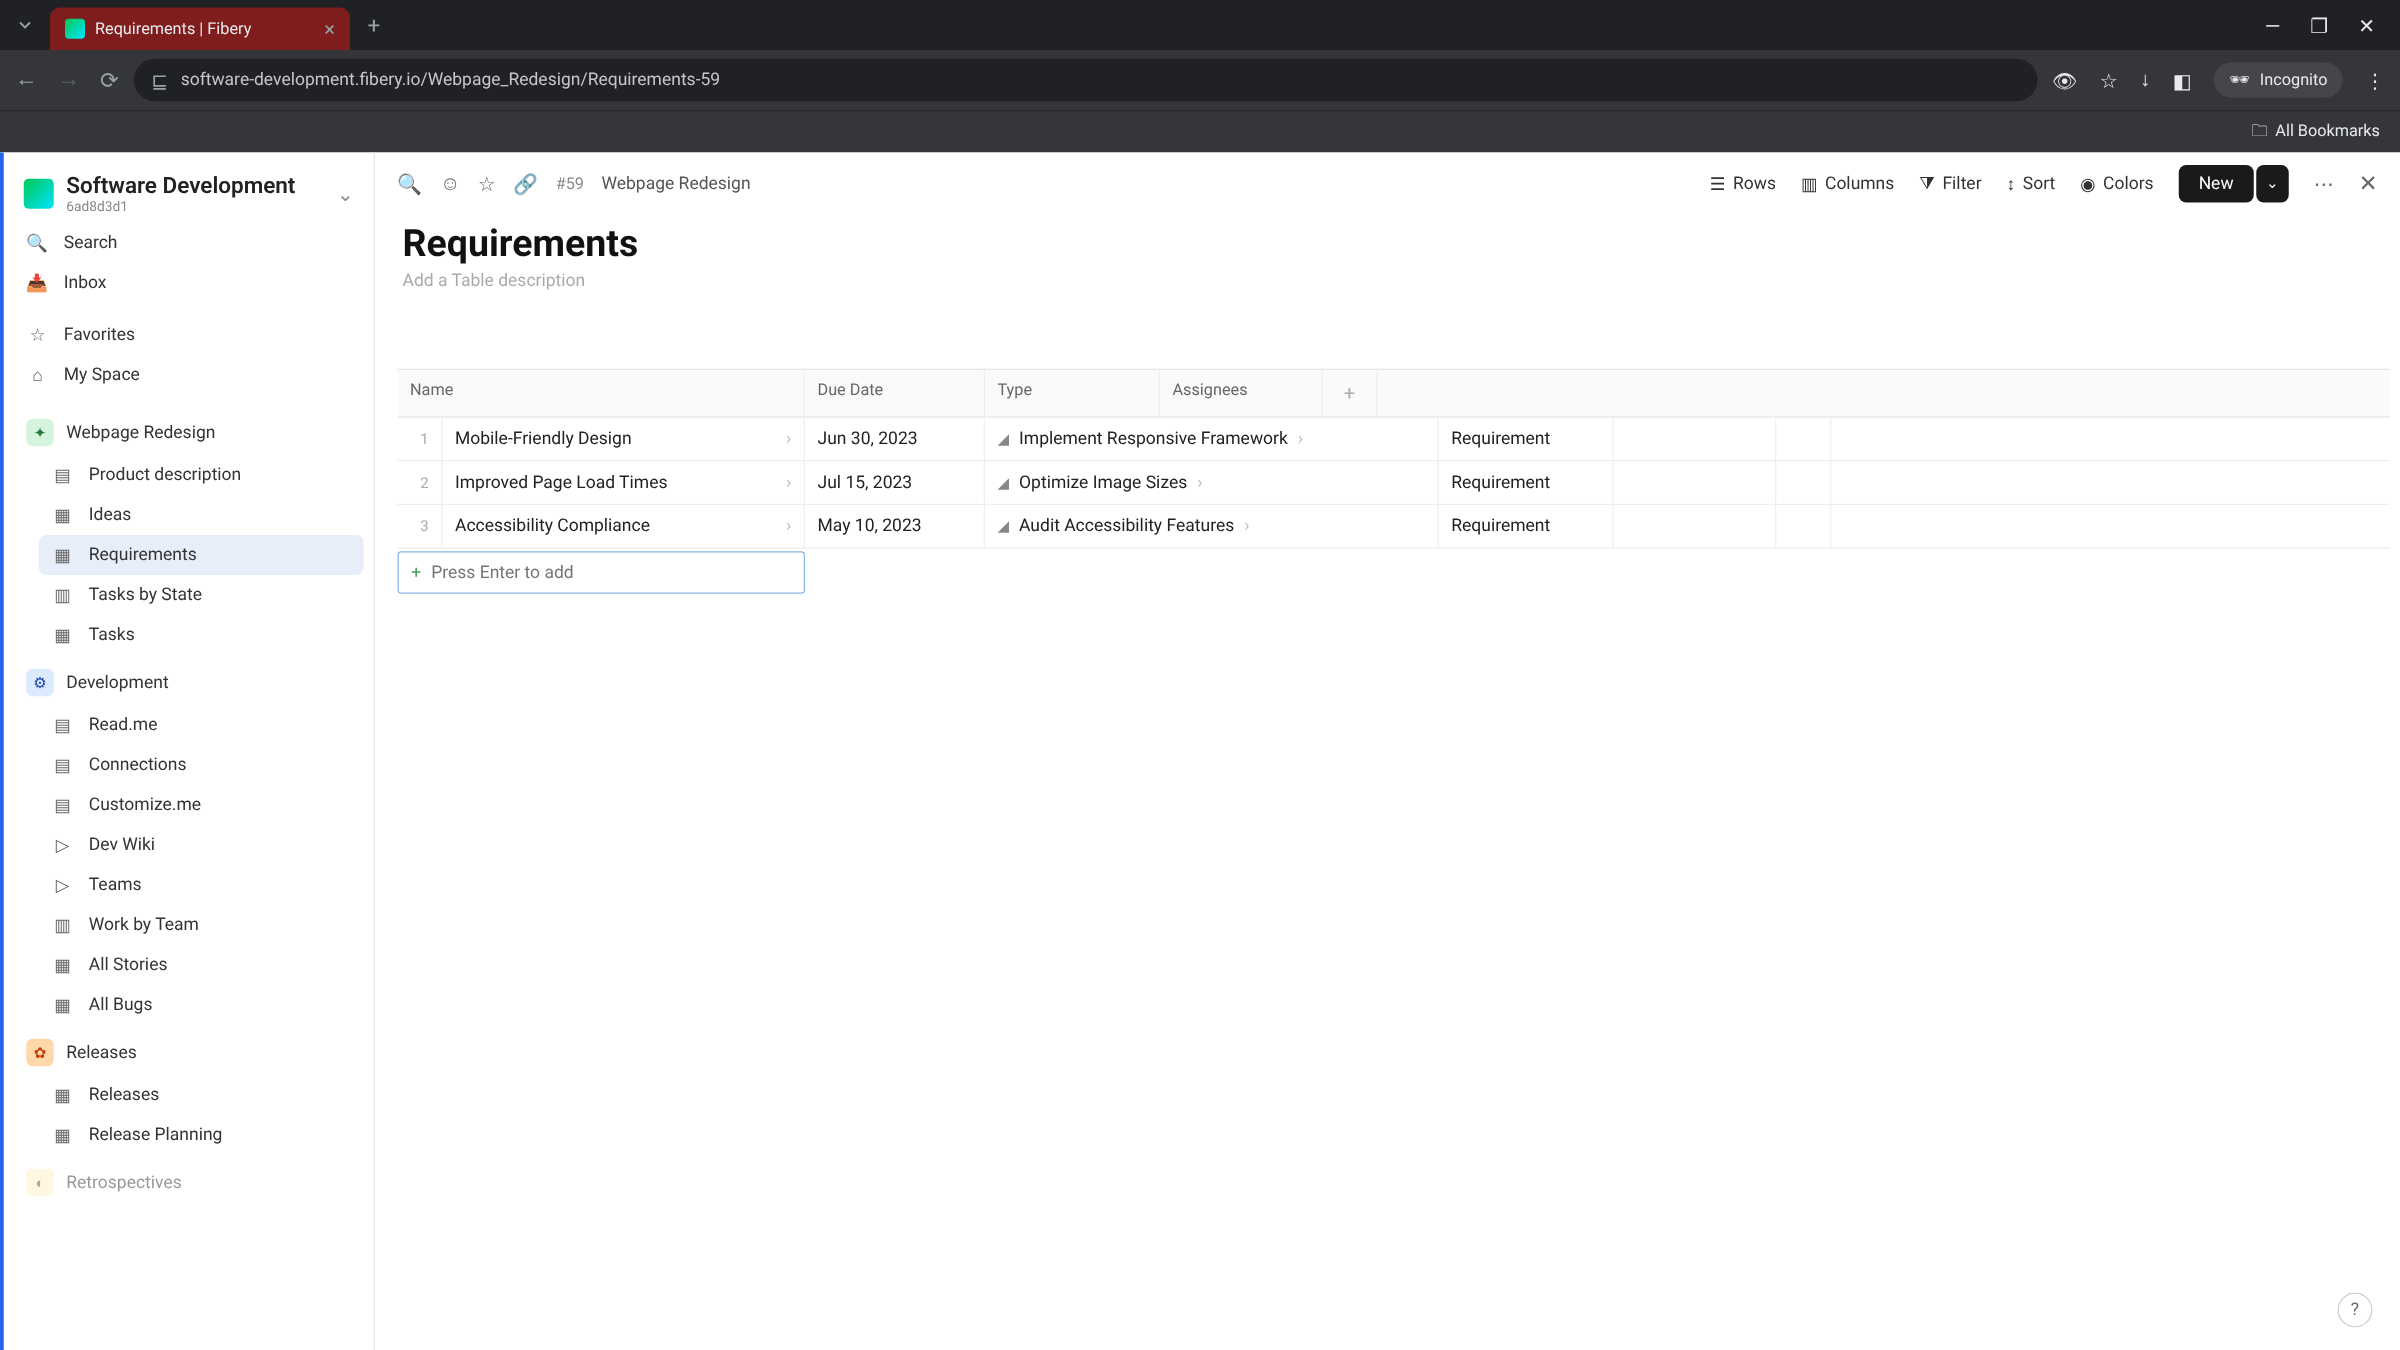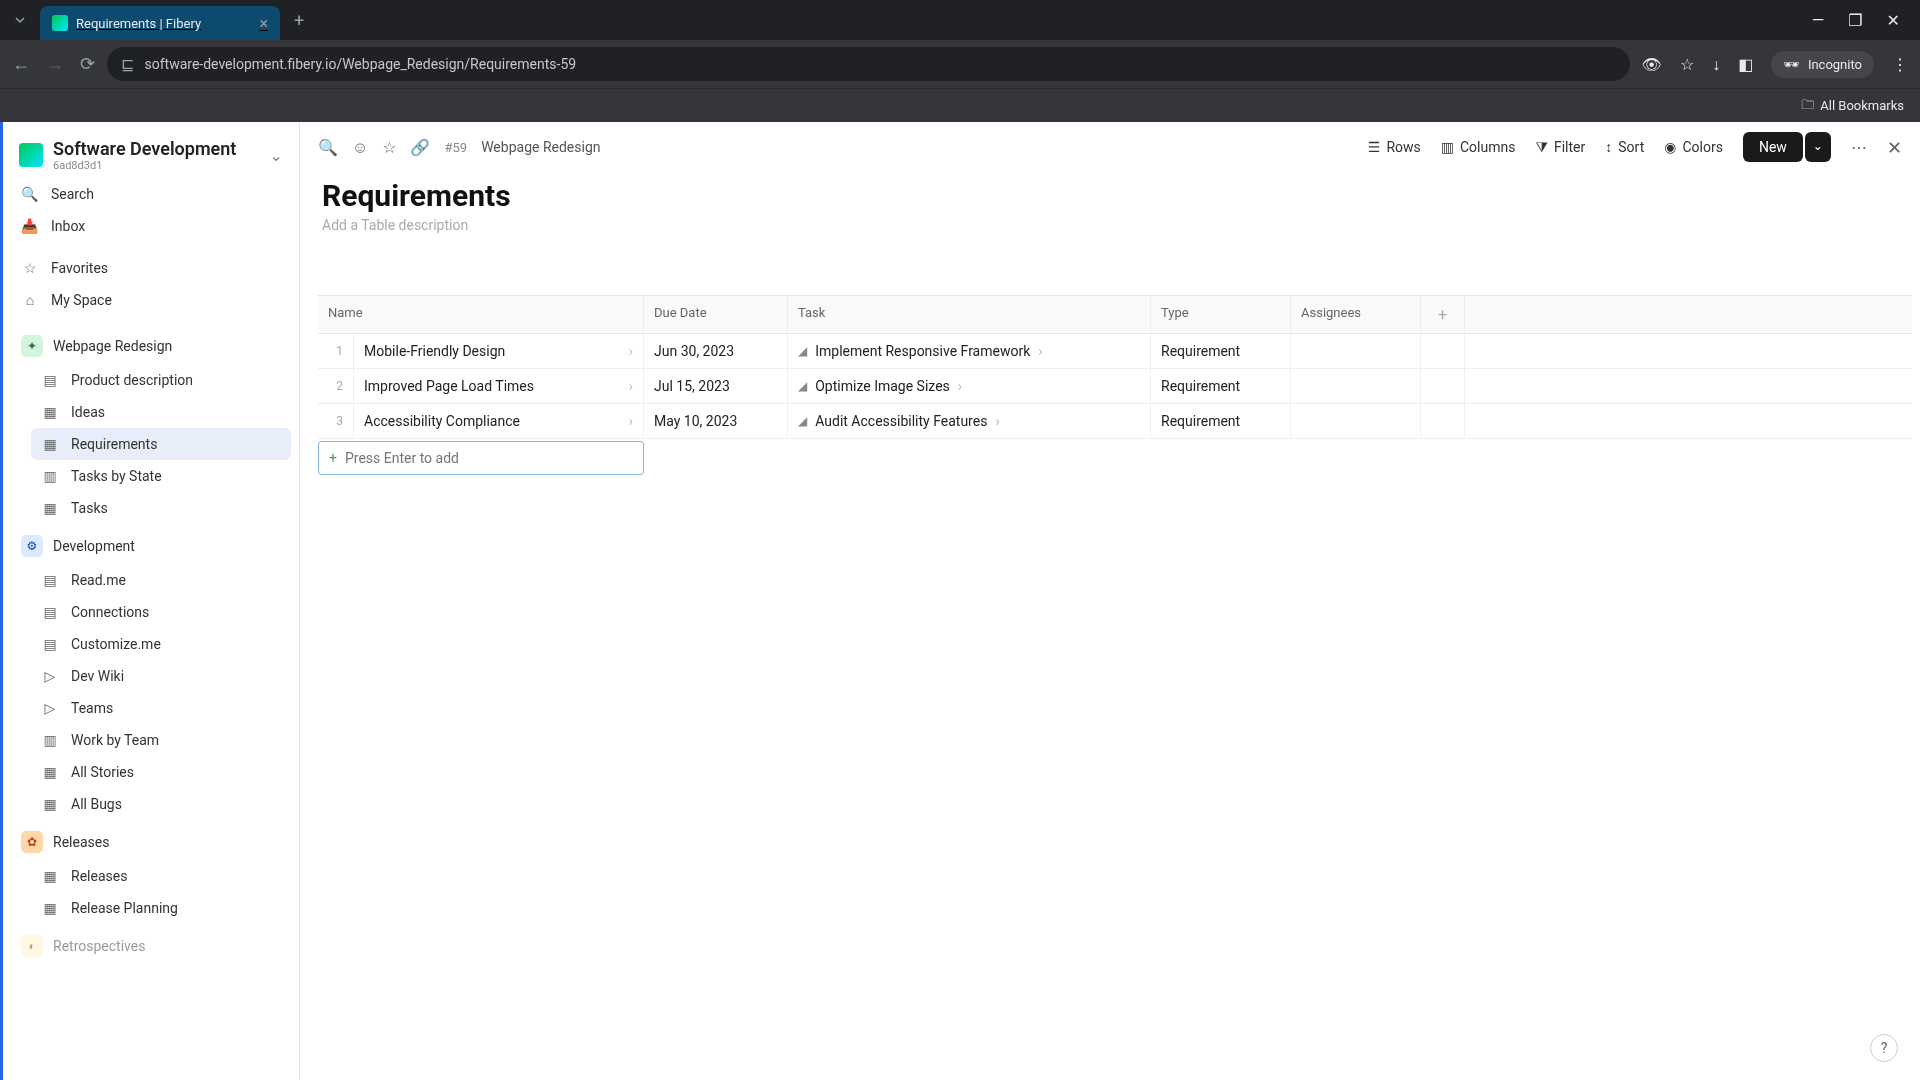--- a/index.html
+++ b/index.html
@@ -1,21 +1,21 @@
 <!DOCTYPE html>
 <html><head>
 <meta charset="utf-8">
 <style>
 * { margin: 0; padding: 0; box-sizing: border-box; font-family: -apple-system, BlinkMacSystemFont, "Segoe UI", Roboto, sans-serif; }
 body { width: 1920px; height: 1080px; overflow: hidden; background: #fff; }
 
 
 .browser-chrome { background: #202124; height: 40px; display: flex; align-items: center; }
 .tab-dropdown { width: 40px; height: 40px; display: flex; align-items: center; justify-content: center; color: #9aa0a6; }
-.tab { background: #0c4a6e; height: 34px; margin-top: 6px; border-radius: 8px 8px 0 0; display: flex; align-items: center; padding: 0 12px; gap: 8px; min-width: 240px; text-decoration: underline; }
+.tab { background: #7f1d1d; height: 34px; margin-top: 6px; border-radius: 8px 8px 0 0; display: flex; align-items: center; padding: 0 12px; gap: 8px; min-width: 240px; }
 .tab-favicon { width: 16px; height: 16px; background: linear-gradient(135deg, #00c853, #00e5ff); border-radius: 3px; }
 .tab-title { color: #e8eaed; font-size: 13px; flex: 1; }
 .tab-close { color: #9aa0a6; font-size: 16px; cursor: pointer; }
 .new-tab { color: #9aa0a6; padding: 0 14px; font-size: 18px; }
 .window-controls { margin-left: auto; display: flex; gap: 24px; padding-right: 20px; color: #e8eaed; }
 
 .toolbar { background: #35363a; height: 48px; display: flex; align-items: center; padding: 0 12px; gap: 12px; }
 .nav-btns { display: flex; gap: 16px; color: #9aa0a6; }
 .nav-btn { font-size: 18px; }
 .url-bar { flex: 1; background: #202124; border-radius: 20px; height: 34px; display: flex; align-items: center; padding: 0 14px; gap: 10px; color: #9aa0a6; }
@@ -307,21 +307,20 @@
 
     <div class="page-header">
       <div class="page-title">Requirements</div>
       <div class="page-desc">Add a Table description</div>
     </div>
 
     <div class="table-wrap">
       <div class="table-header">
         <div class="th th-name">Name</div>
         <div class="th th-due">Due Date</div>
-        <div class="th th-task">Task</div>
         <div class="th th-type">Type</div>
         <div class="th th-assignees">Assignees</div>
         <div class="th th-add">+</div>
       </div>
 
       <div class="table-row">
         <div class="td row-num">1</div>
         <div class="td td-name">
             <span>Mobile-Friendly Design</span>
             <span class="open-chev">›</span>

